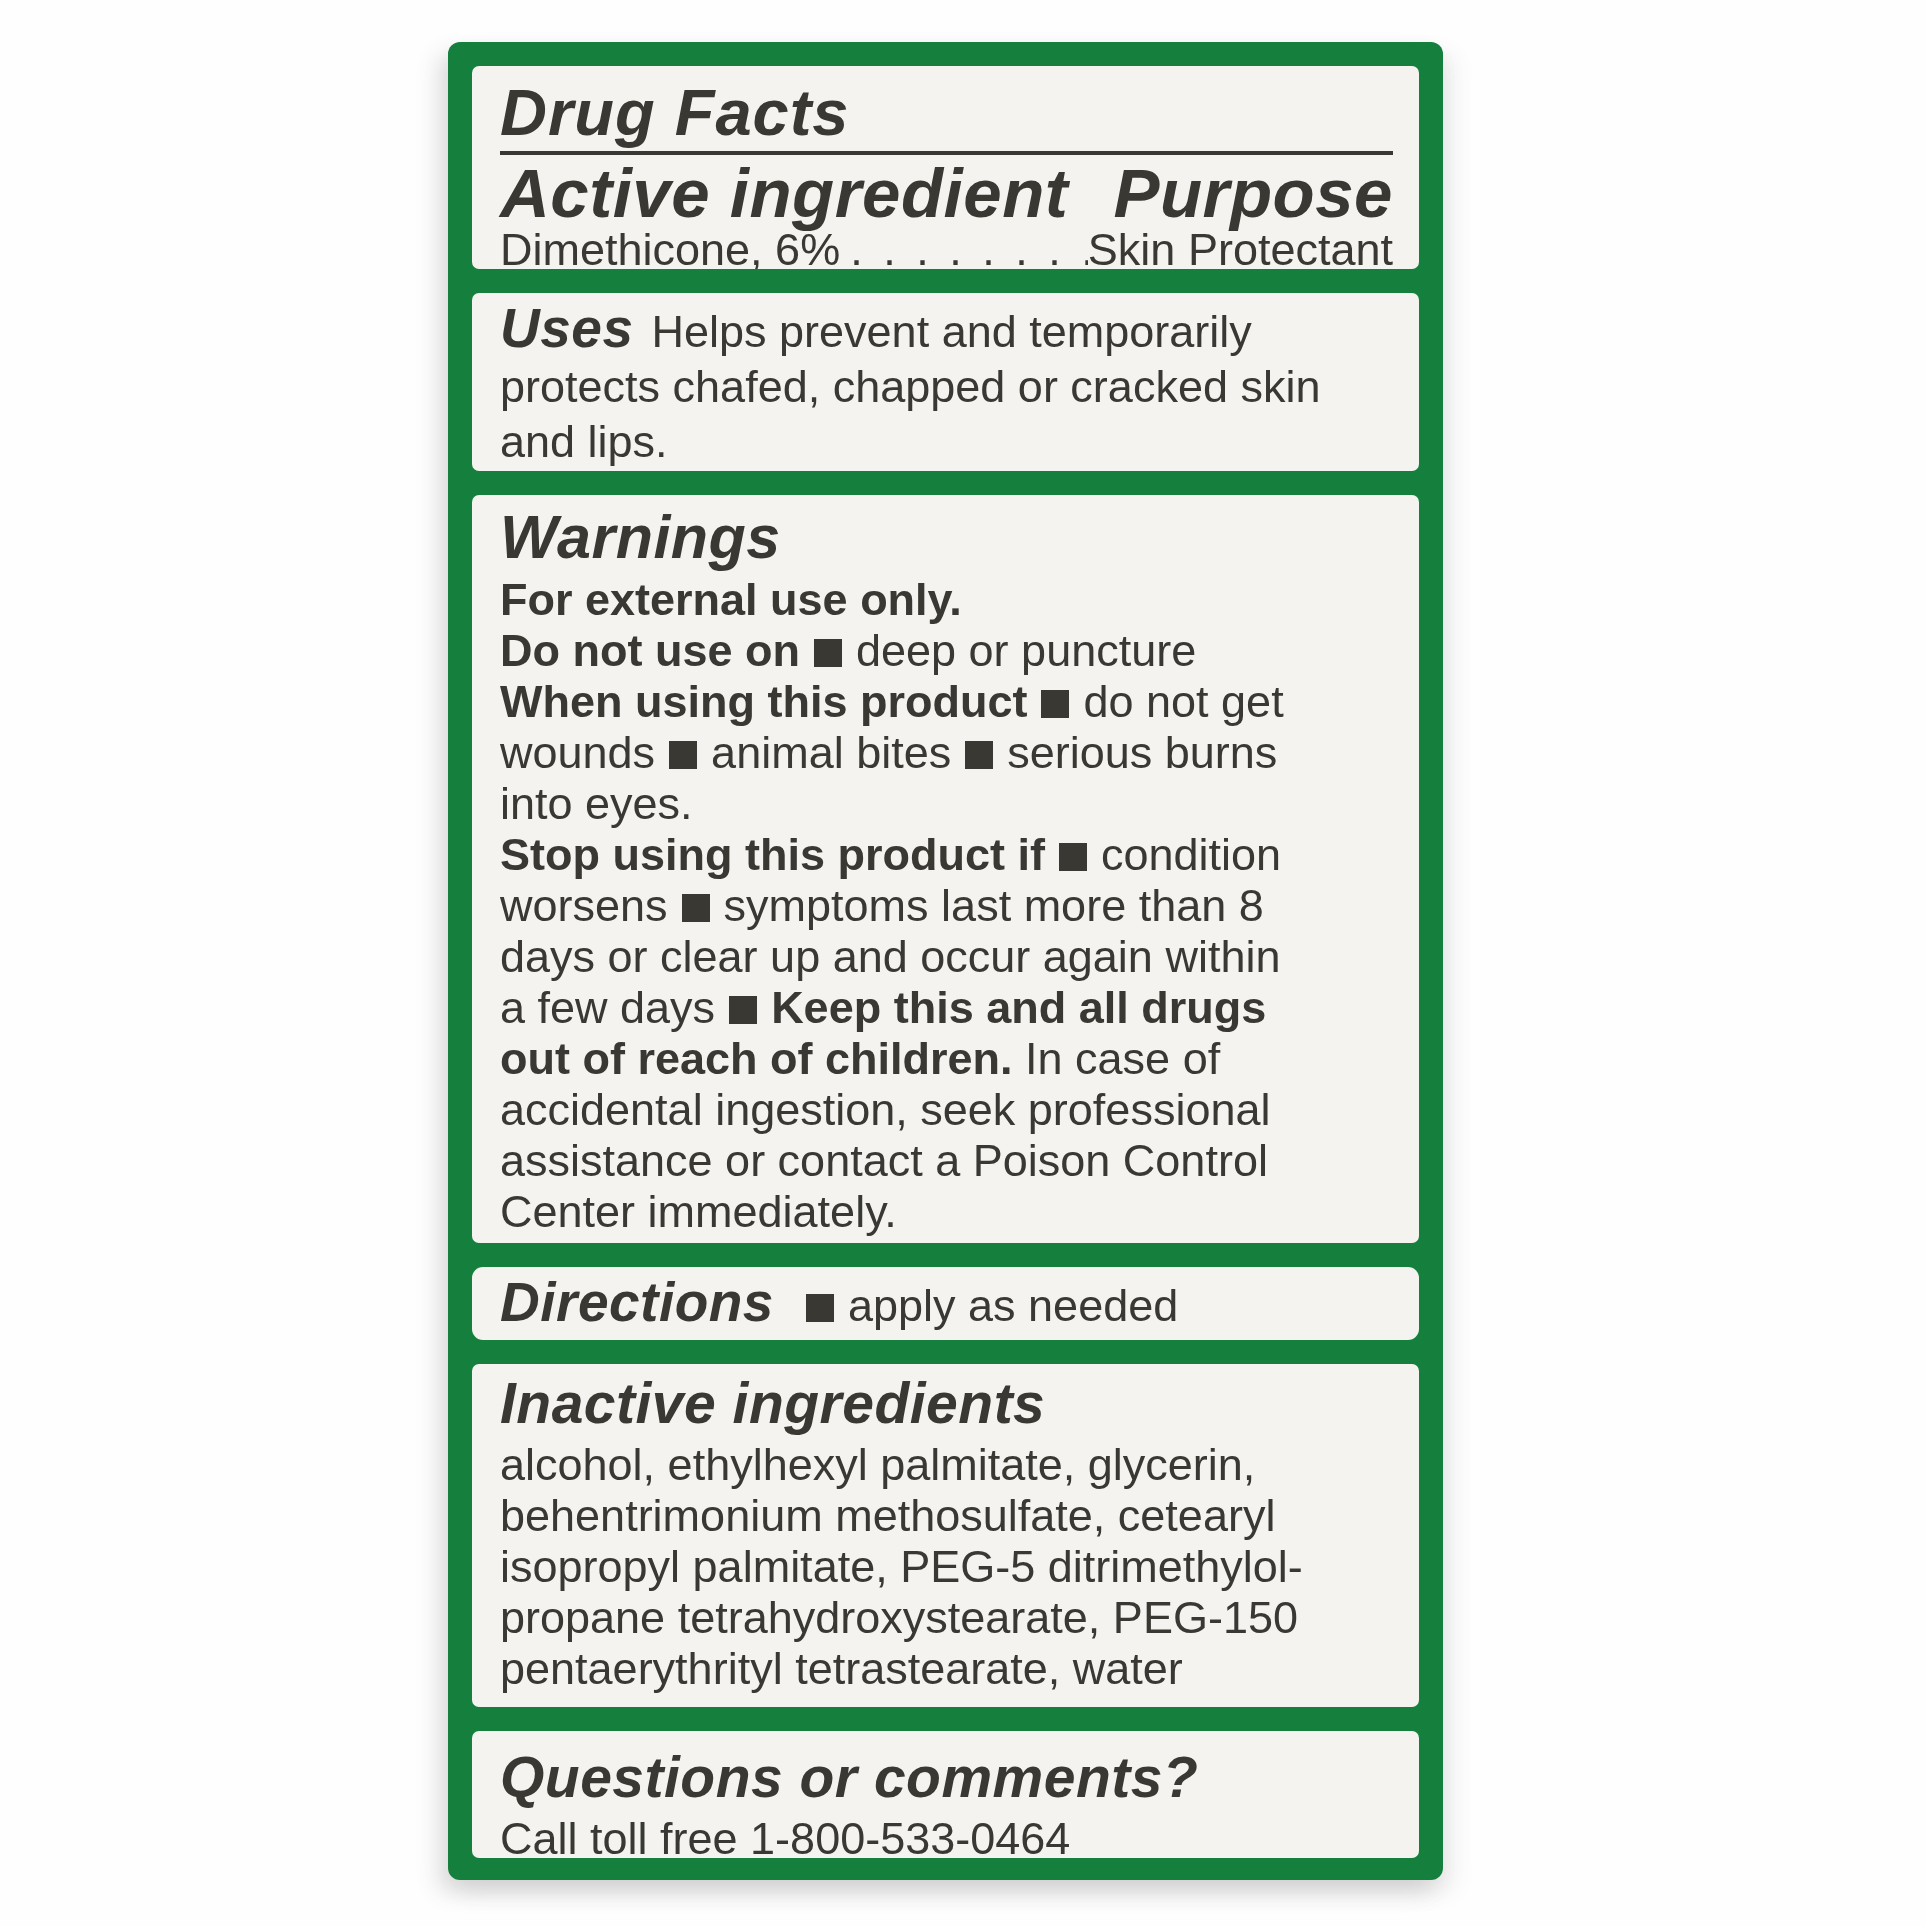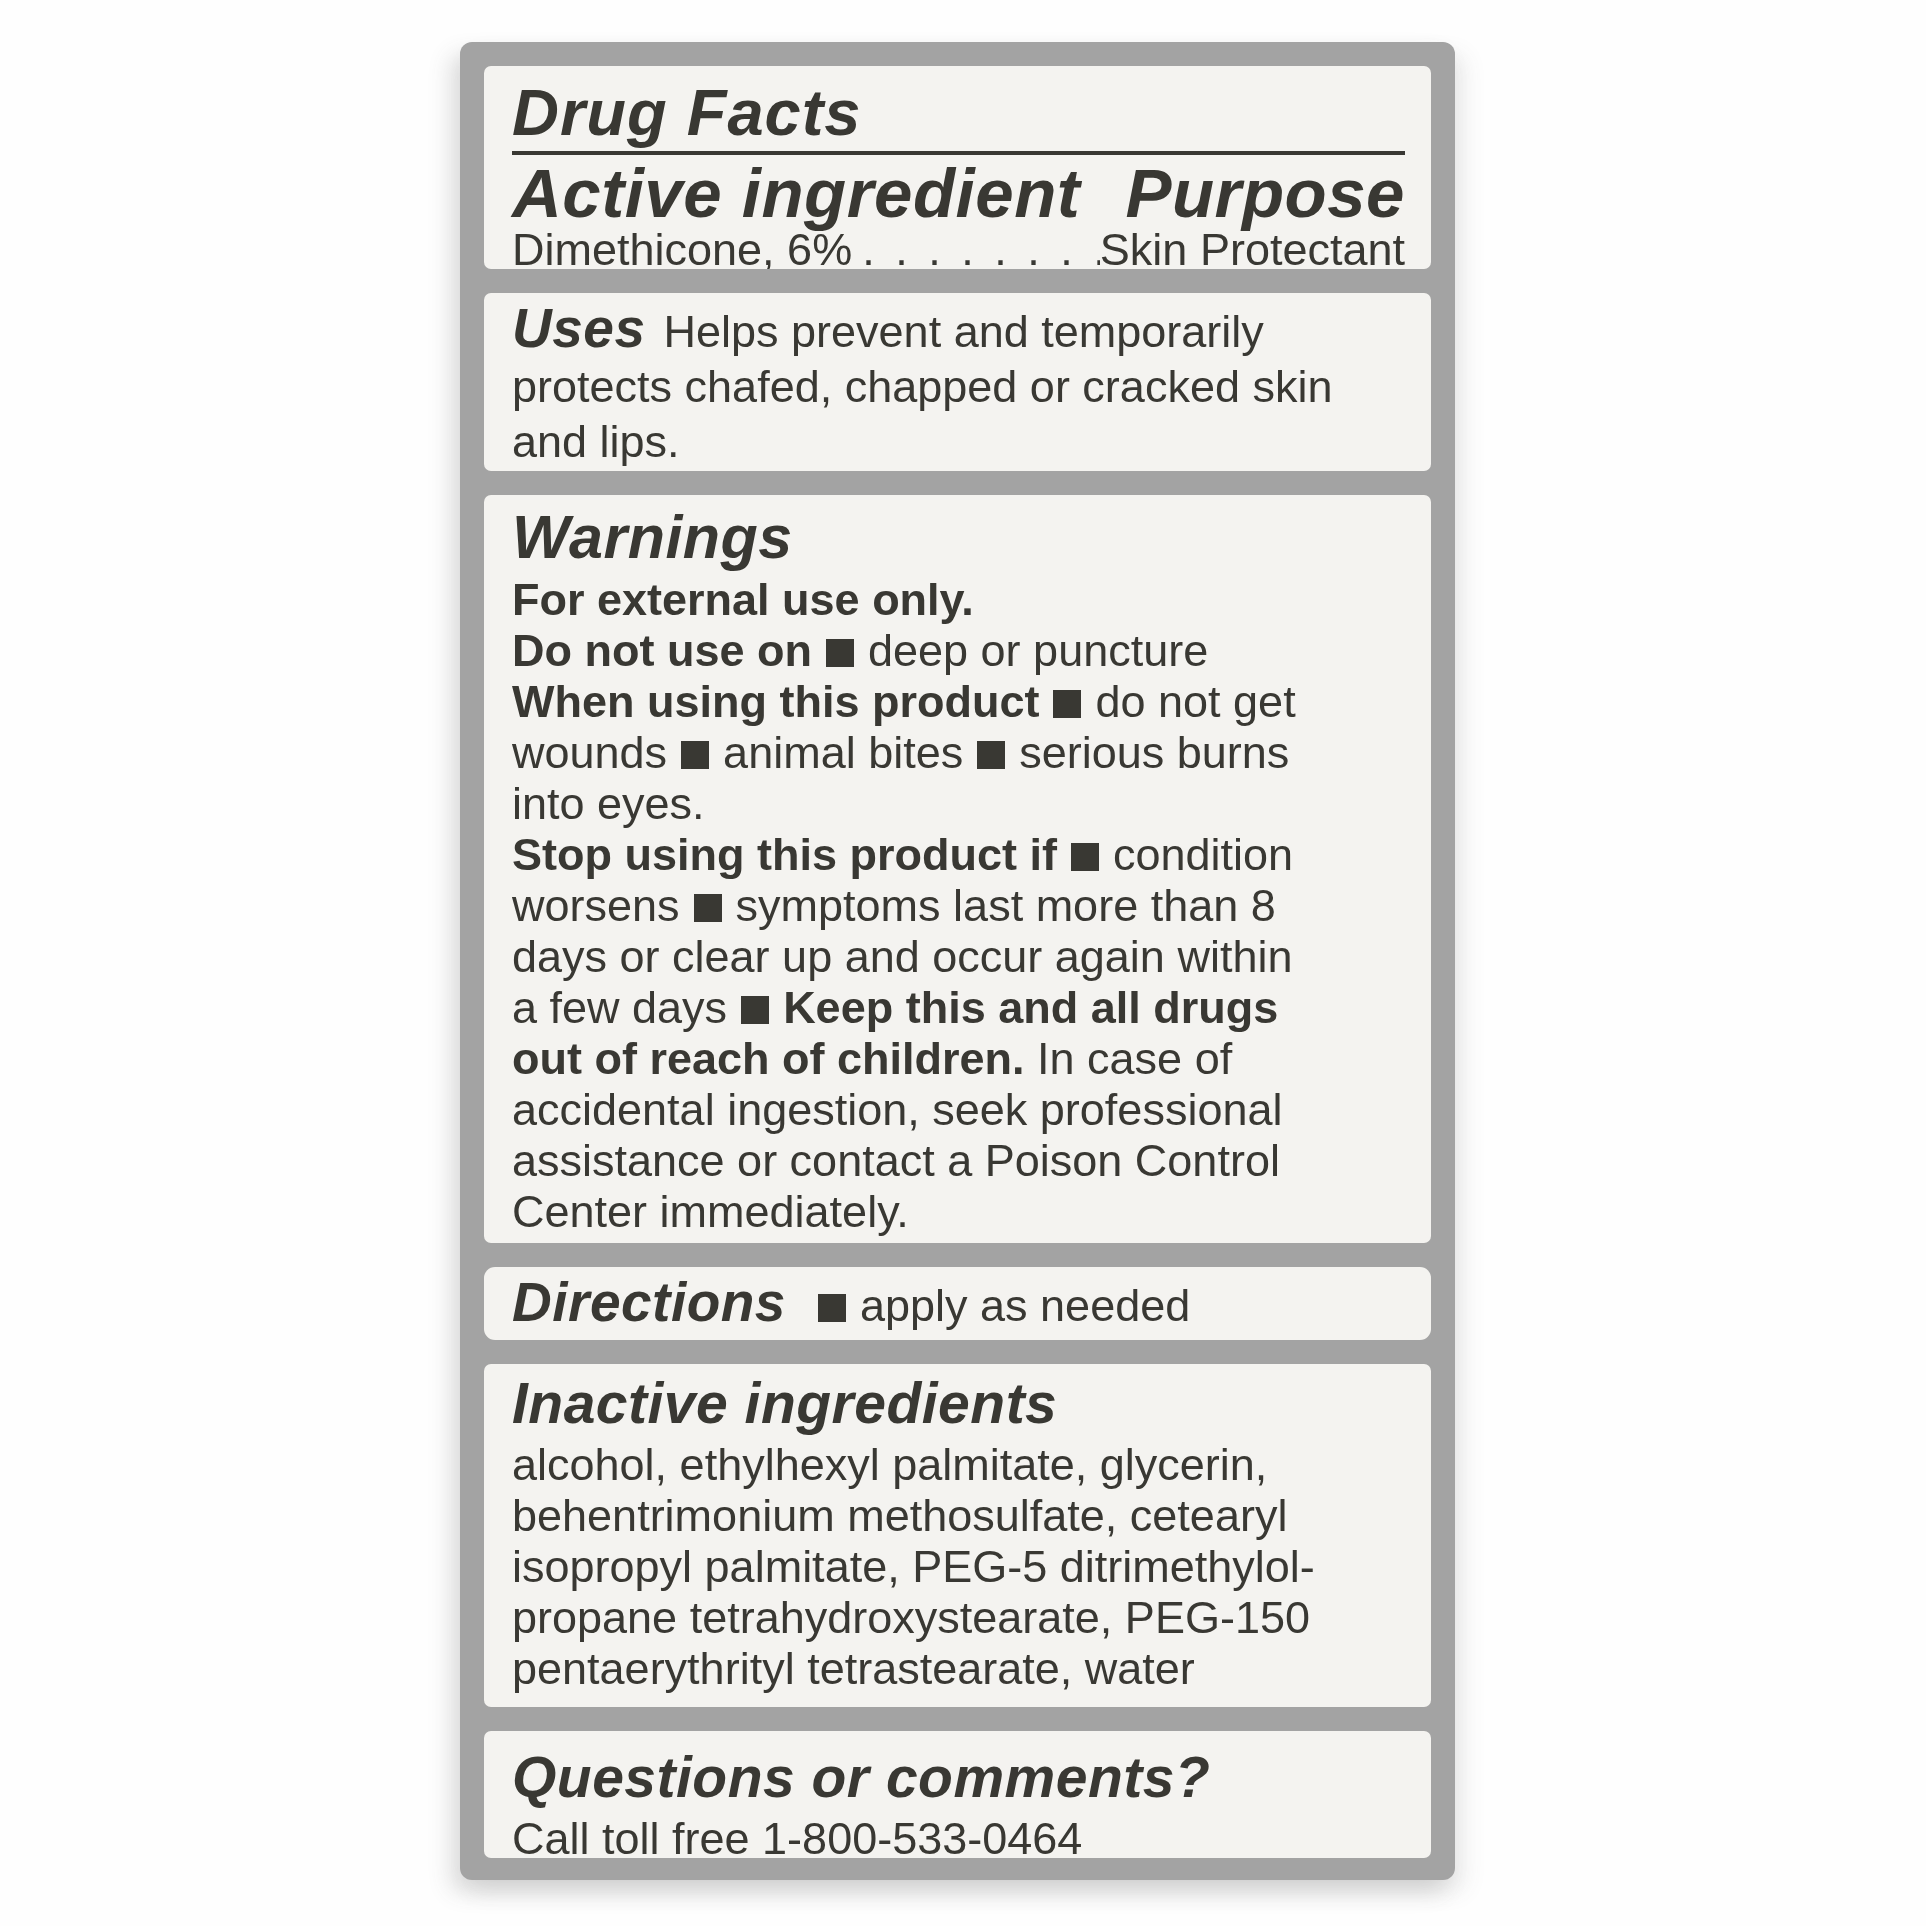--- a/index.html
+++ b/index.html
@@ -12,26 +12,26 @@
     font-family: "Liberation Sans", "DejaVu Sans", sans-serif;
   }
   .photo {
     position: relative;
     width: 1927px;
     height: 1927px;
     background: #fefefe;
   }
   .label {
     position: absolute;
-    left: 460px;
+    left: 448px;
     top: 42px;
     width: 995px;
     height: 1838px;
     box-sizing: border-box;
-    background: #a3a3a3;
+    background: #15803d;
     border-radius: 12px;
     padding: 24px;
     display: flex;
     flex-direction: column;
     gap: 24px;
     box-shadow: -10px 12px 22px rgba(80,80,80,0.18), 10px 12px 22px rgba(80,80,80,0.10);
   }
   .box {
     background: #f4f3f0;
     border-radius: 7px;

